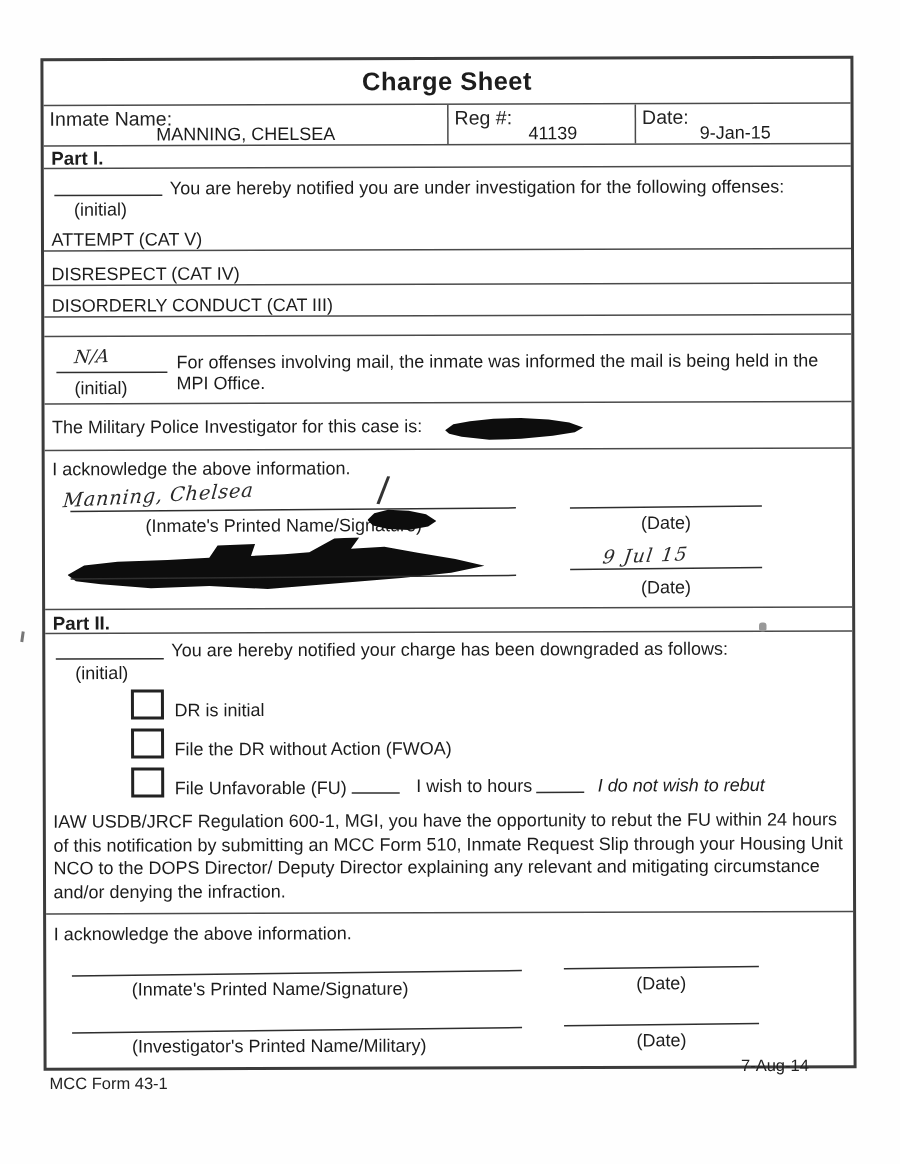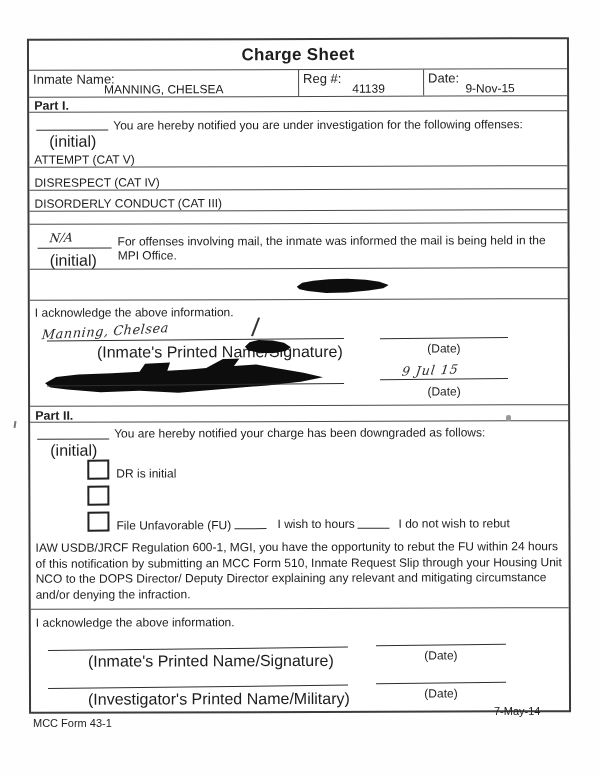--- a/index.html
+++ b/index.html
@@ -26,21 +26,21 @@
   .c2 { left:269px; width:140px; border-left:1.4px solid #4a4a4a; }
   .c3 { left:394px; width:133px; border-left:1.4px solid #4a4a4a; }
 
   .part-head { font-weight:bold; font-size:12.5px; padding:1px 0 0 5px; }
   .p1h { top:57px; height:15px; }
   .p2h { top:366px; height:16px; padding-top:2px; }
 
   .sec { position:absolute; left:0; width:100%; }
   .txt { font-size:12px; color:#1c1c1c; }
   .blank { display:block; position:absolute; border-bottom:1.3px solid #2e2e2e; }
-  .small-label { font-size:16px; color:#1c1c1c; }
+  .small-label { font-size:12px; color:#1c1c1c; }
 
   .hand { font-family:"DejaVu Serif", serif; font-style:italic; color:#2a2a2a; }
 
   .offense { font-size:12px; padding-left:5px; display:flex; align-items:flex-end; }
   .off1 { top:114px; height:13px; }
   .off2 { top:127px; height:23px; }
   .off3 { top:150px; height:21px; }
   .gap-row { top:171px; height:13px; }
 
   .mail-row { top:184px; height:45px; }
@@ -76,21 +76,21 @@
       <div class="cell c1">
         <span class="cell-label">Inmate Name:</span>
         <span class="cell-value" style="left:75px;">MANNING, CHELSEA</span>
       </div>
       <div class="cell c2">
         <span class="cell-label">Reg #:</span>
         <span class="cell-value" style="left:0; width:100%; text-align:center;">41139</span>
       </div>
       <div class="cell c3">
         <span class="cell-label">Date:</span>
-        <span class="cell-value" style="left:0; width:100%; text-align:center;">9-Nov-15</span>
+        <span class="cell-value" style="left:0; width:100%; text-align:center;">9-Jan-15</span>
       </div>
     </div>
 
     <div class="row part-head p1h bb">Part I.</div>
 
     <div class="sec" style="top:72px; height:42px;">
       <span class="blank" style="left:7px; top:0; width:72px; height:18px;"></span>
       <span class="txt" style="position:absolute; left:84px; top:6px;">You are hereby notified you are under investigation for the following offenses:</span>
       <span class="small-label" style="position:absolute; left:20px; top:20px;">(initial)</span>
     </div>
@@ -101,20 +101,21 @@
     <div class="row gap-row bb"></div>
 
     <div class="row mail-row bb">
       <span class="blank" style="left:8px; top:6px; width:74px; height:18px;"></span>
       <span class="hand" style="position:absolute; left:20px; top:6px; font-size:12px; transform:rotate(-2deg) skewX(-8deg);">N/A</span>
       <span class="txt" style="position:absolute; left:88px; top:10px;">For offenses involving mail, the inmate was informed the mail is being held in the MPI Office.</span>
       <span class="small-label" style="position:absolute; left:20px; top:27px;">(initial)</span>
     </div>
 
     <div class="row mpi-row bb">
+      <span class="txt" style="position:absolute; left:5px; top:8px;">The Military Police Investigator for this case is:</span>
       <div class="redaction" style="left:267px; top:9px; width:92px; height:16px; clip-path:polygon(0% 55%, 6% 30%, 18% 18%, 35% 8%, 55% 5%, 75% 12%, 90% 25%, 100% 45%, 94% 65%, 78% 80%, 55% 92%, 32% 95%, 12% 82%, 3% 70%);"></div>
     </div>
 
     <div class="row ack1-row bb">
       <span class="txt" style="position:absolute; left:5px; top:5px;">I acknowledge the above information.</span>
 
       <span class="hand" style="position:absolute; left:12px; top:23px; font-size:13px; transform:rotate(-3deg) skewX(-8deg); letter-spacing:0.5px;">Manning, Chelsea</span>
       <span class="slash" style="left:222px; top:12px;">/</span>
 
       <span class="sigline" style="left:17px; top:22px; width:297px; height:18px; transform:rotate(-0.3deg);"></span>
@@ -136,28 +137,29 @@
 
     <div class="row downgrade-row">
       <span class="blank" style="left:7px; top:0; width:72px; height:17px;"></span>
       <span class="txt" style="position:absolute; left:84px; top:4px;">You are hereby notified your charge has been downgraded as follows:</span>
       <span class="small-label" style="position:absolute; left:20px; top:19px;">(initial)</span>
 
       <div class="checkbox" style="left:57px; top:37px;"></div>
       <span class="txt" style="position:absolute; left:86px; top:44px;">DR is initial</span>
 
       <div class="checkbox" style="left:57px; top:63px;"></div>
+      <span class="txt" style="position:absolute; left:86px; top:70px;">File the DR without Action (FWOA)</span>
 
       <div class="checkbox" style="left:57px; top:89px;"></div>
       <span class="txt" style="position:absolute; left:86px; top:96px;">File Unfavorable (FU)</span>
 
       <span class="blank" style="left:204px; top:90px; width:32px; height:17px;"></span>
       <span class="txt" style="position:absolute; left:247px; top:95px;">I wish to hours</span>
       <span class="blank" style="left:327px; top:90px; width:32px; height:17px;"></span>
-      <span class="txt" style="position:absolute; left:368px; top:95px;">I do not wish to rebut</span>
+      <span class="txt" style="position:absolute; left:368px; top:95px;font-style:italic;">I do not wish to rebut</span>
     </div>
 
     <div class="row iaw-row bb">
       <p class="txt" style="padding:3px 6px 0 5px; line-height:15.5px;">IAW USDB/JRCF Regulation 600-1, MGI, you have the opportunity to rebut the FU within 24 hours of this notification by submitting an MCC Form 510, Inmate Request Slip through your Housing Unit NCO to the DOPS Director/ Deputy Director explaining any relevant and mitigating circumstance and/or denying the infraction.</p>
     </div>
 
     <div class="row ack2-row">
       <span class="txt" style="position:absolute; left:5px; top:6px;">I acknowledge the above information.</span>
 
       <span class="sigline" style="left:17px; top:22px; width:300px; height:18px; transform:rotate(-0.5deg);"></span>
@@ -167,18 +169,18 @@
 
       <span class="sigline" style="left:17px; top:60px; width:300px; height:18px; transform:rotate(-0.5deg);"></span>
       <span class="small-label" style="position:absolute; left:57px; top:81px;">(Investigator's Printed Name/Military)</span>
       <span class="sigline" style="left:345px; top:57px; width:130px; height:18px; transform:rotate(-0.5deg);"></span>
       <span class="date-label" style="left:345px; top:78px; width:130px;">(Date)</span>
     </div>
 
   </div>
 
   <span class="footer-left">MCC Form 43-1</span>
-  <span class="footer-right">7-May-14</span>
+  <span class="footer-right">7-Aug-14</span>
 
   <span class="artifact" style="left:14px; top:421px; width:2px; height:7px; transform:rotate(8deg);"></span>
   <span class="artifact" style="left:506px; top:415px; width:5px; height:6px; background:#999; border-radius:2px;"></span>
 
 </div>
 
 </body></html>

